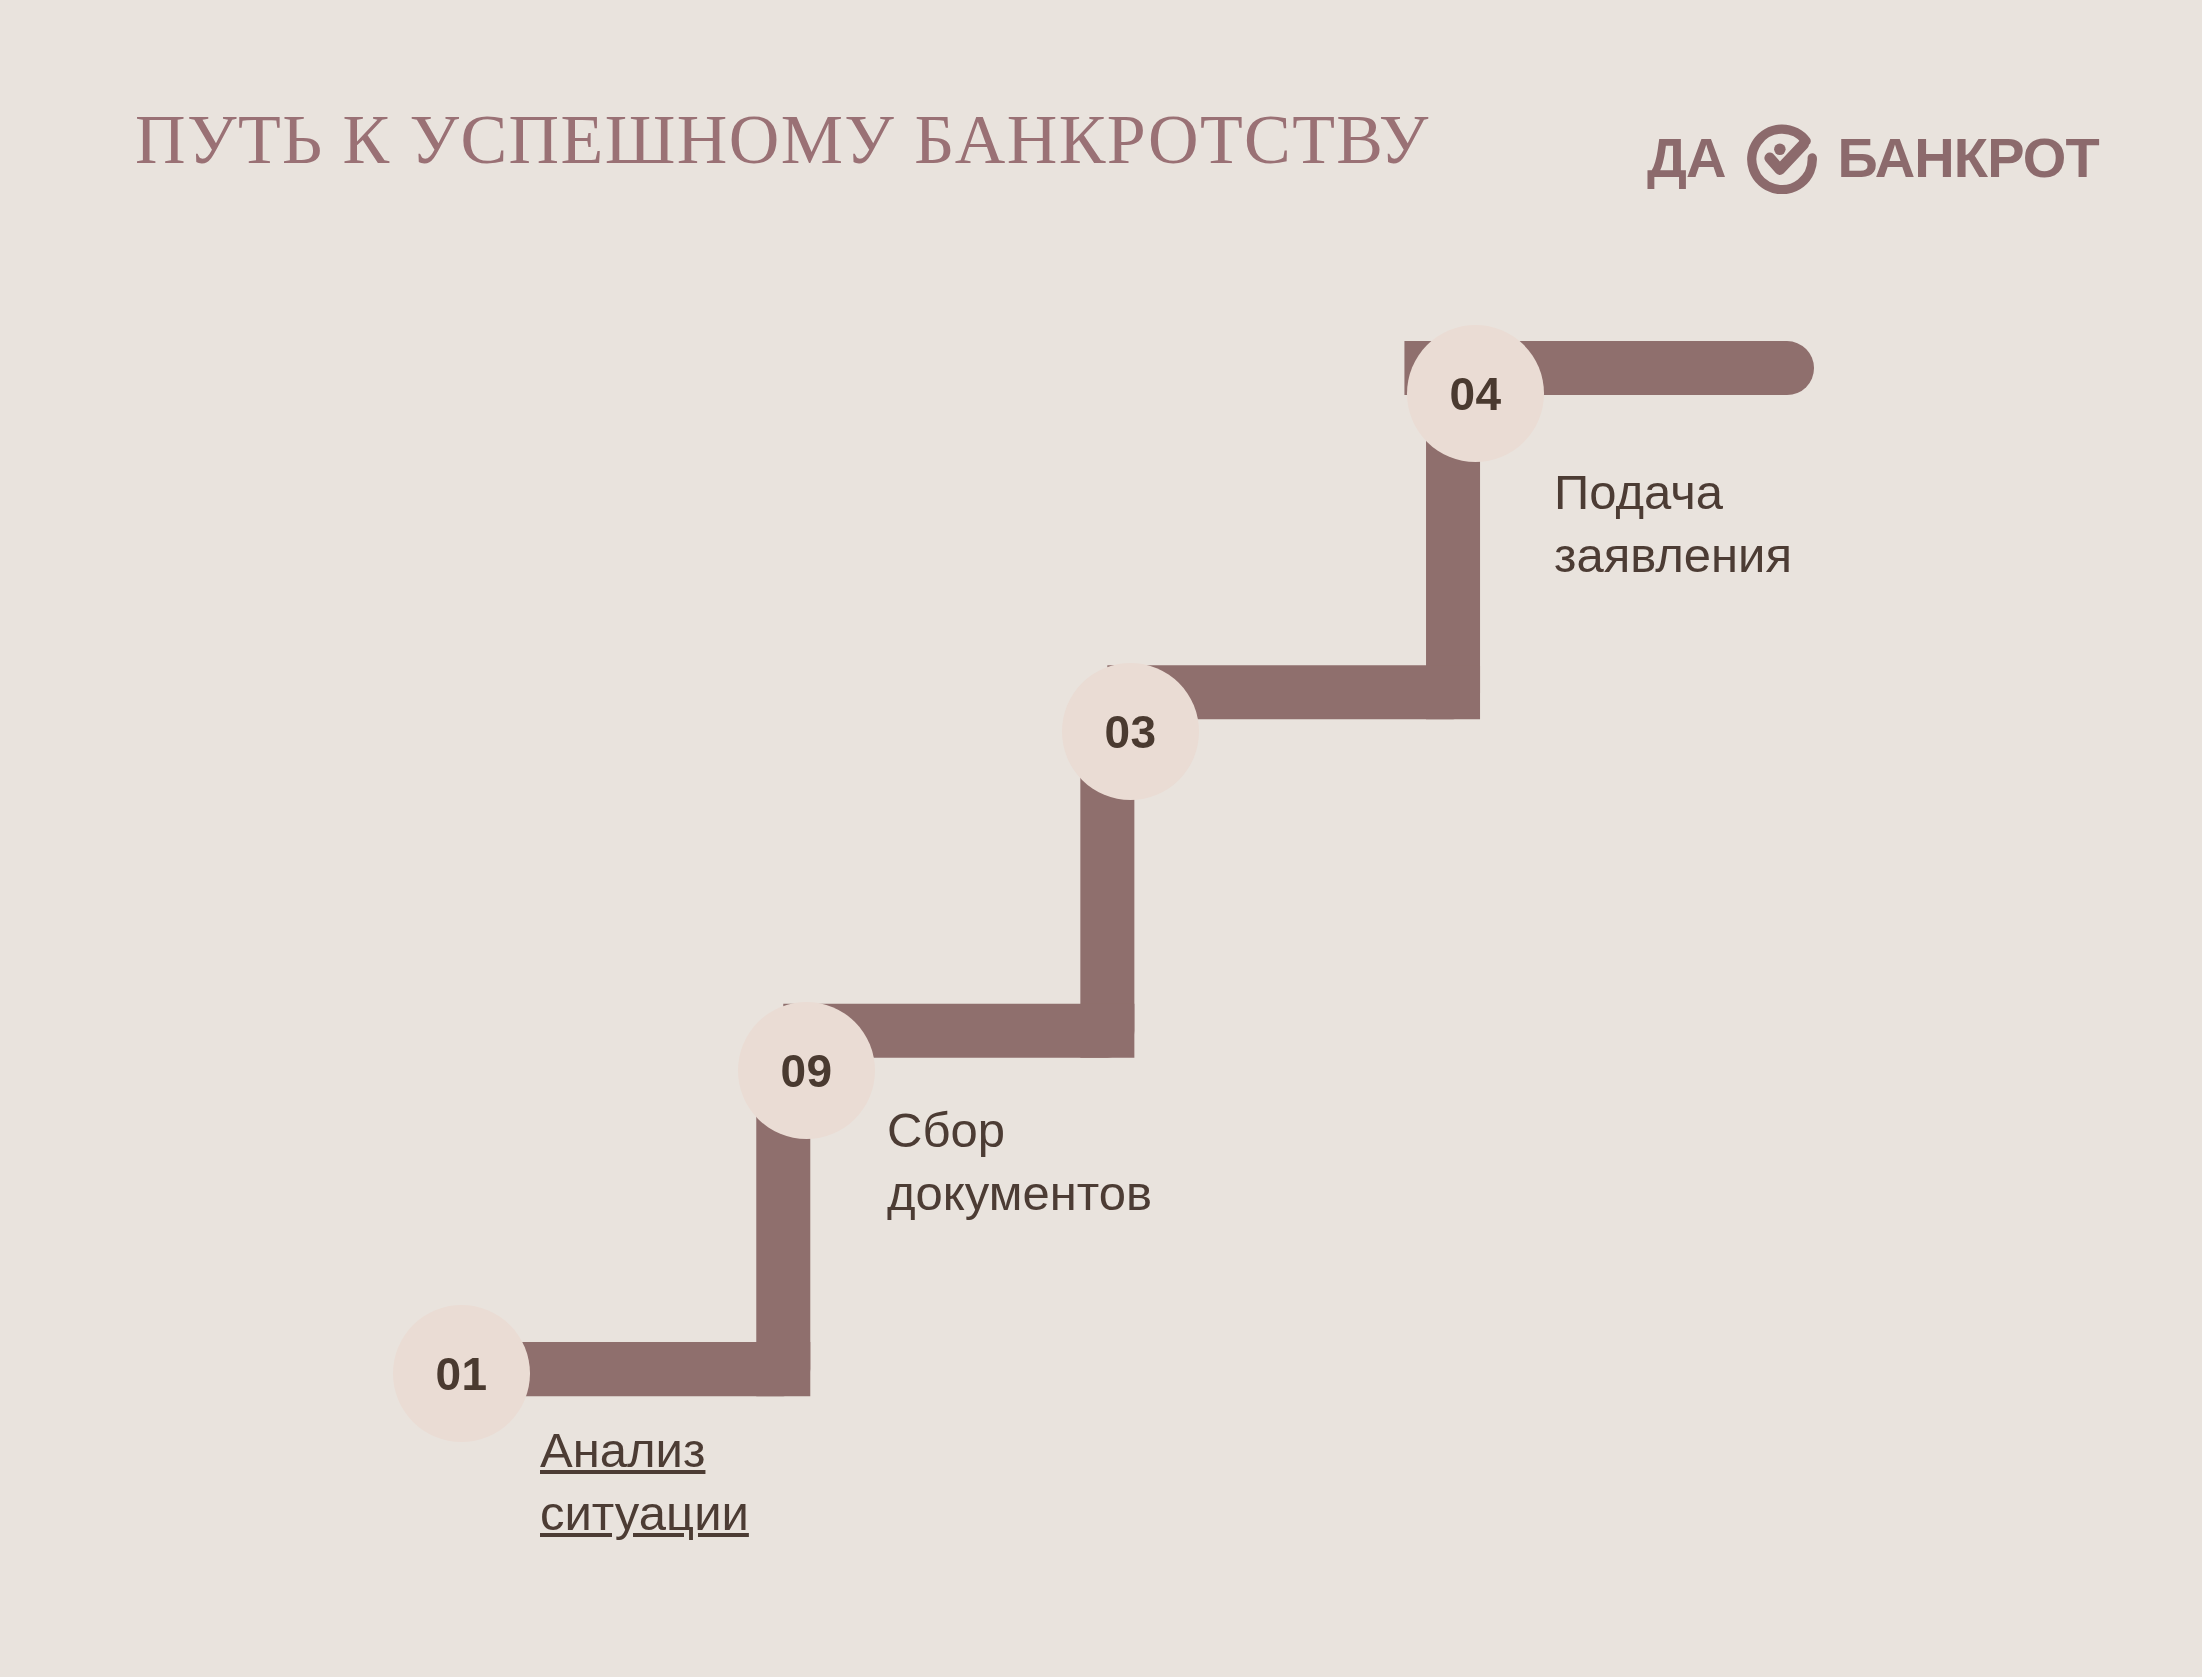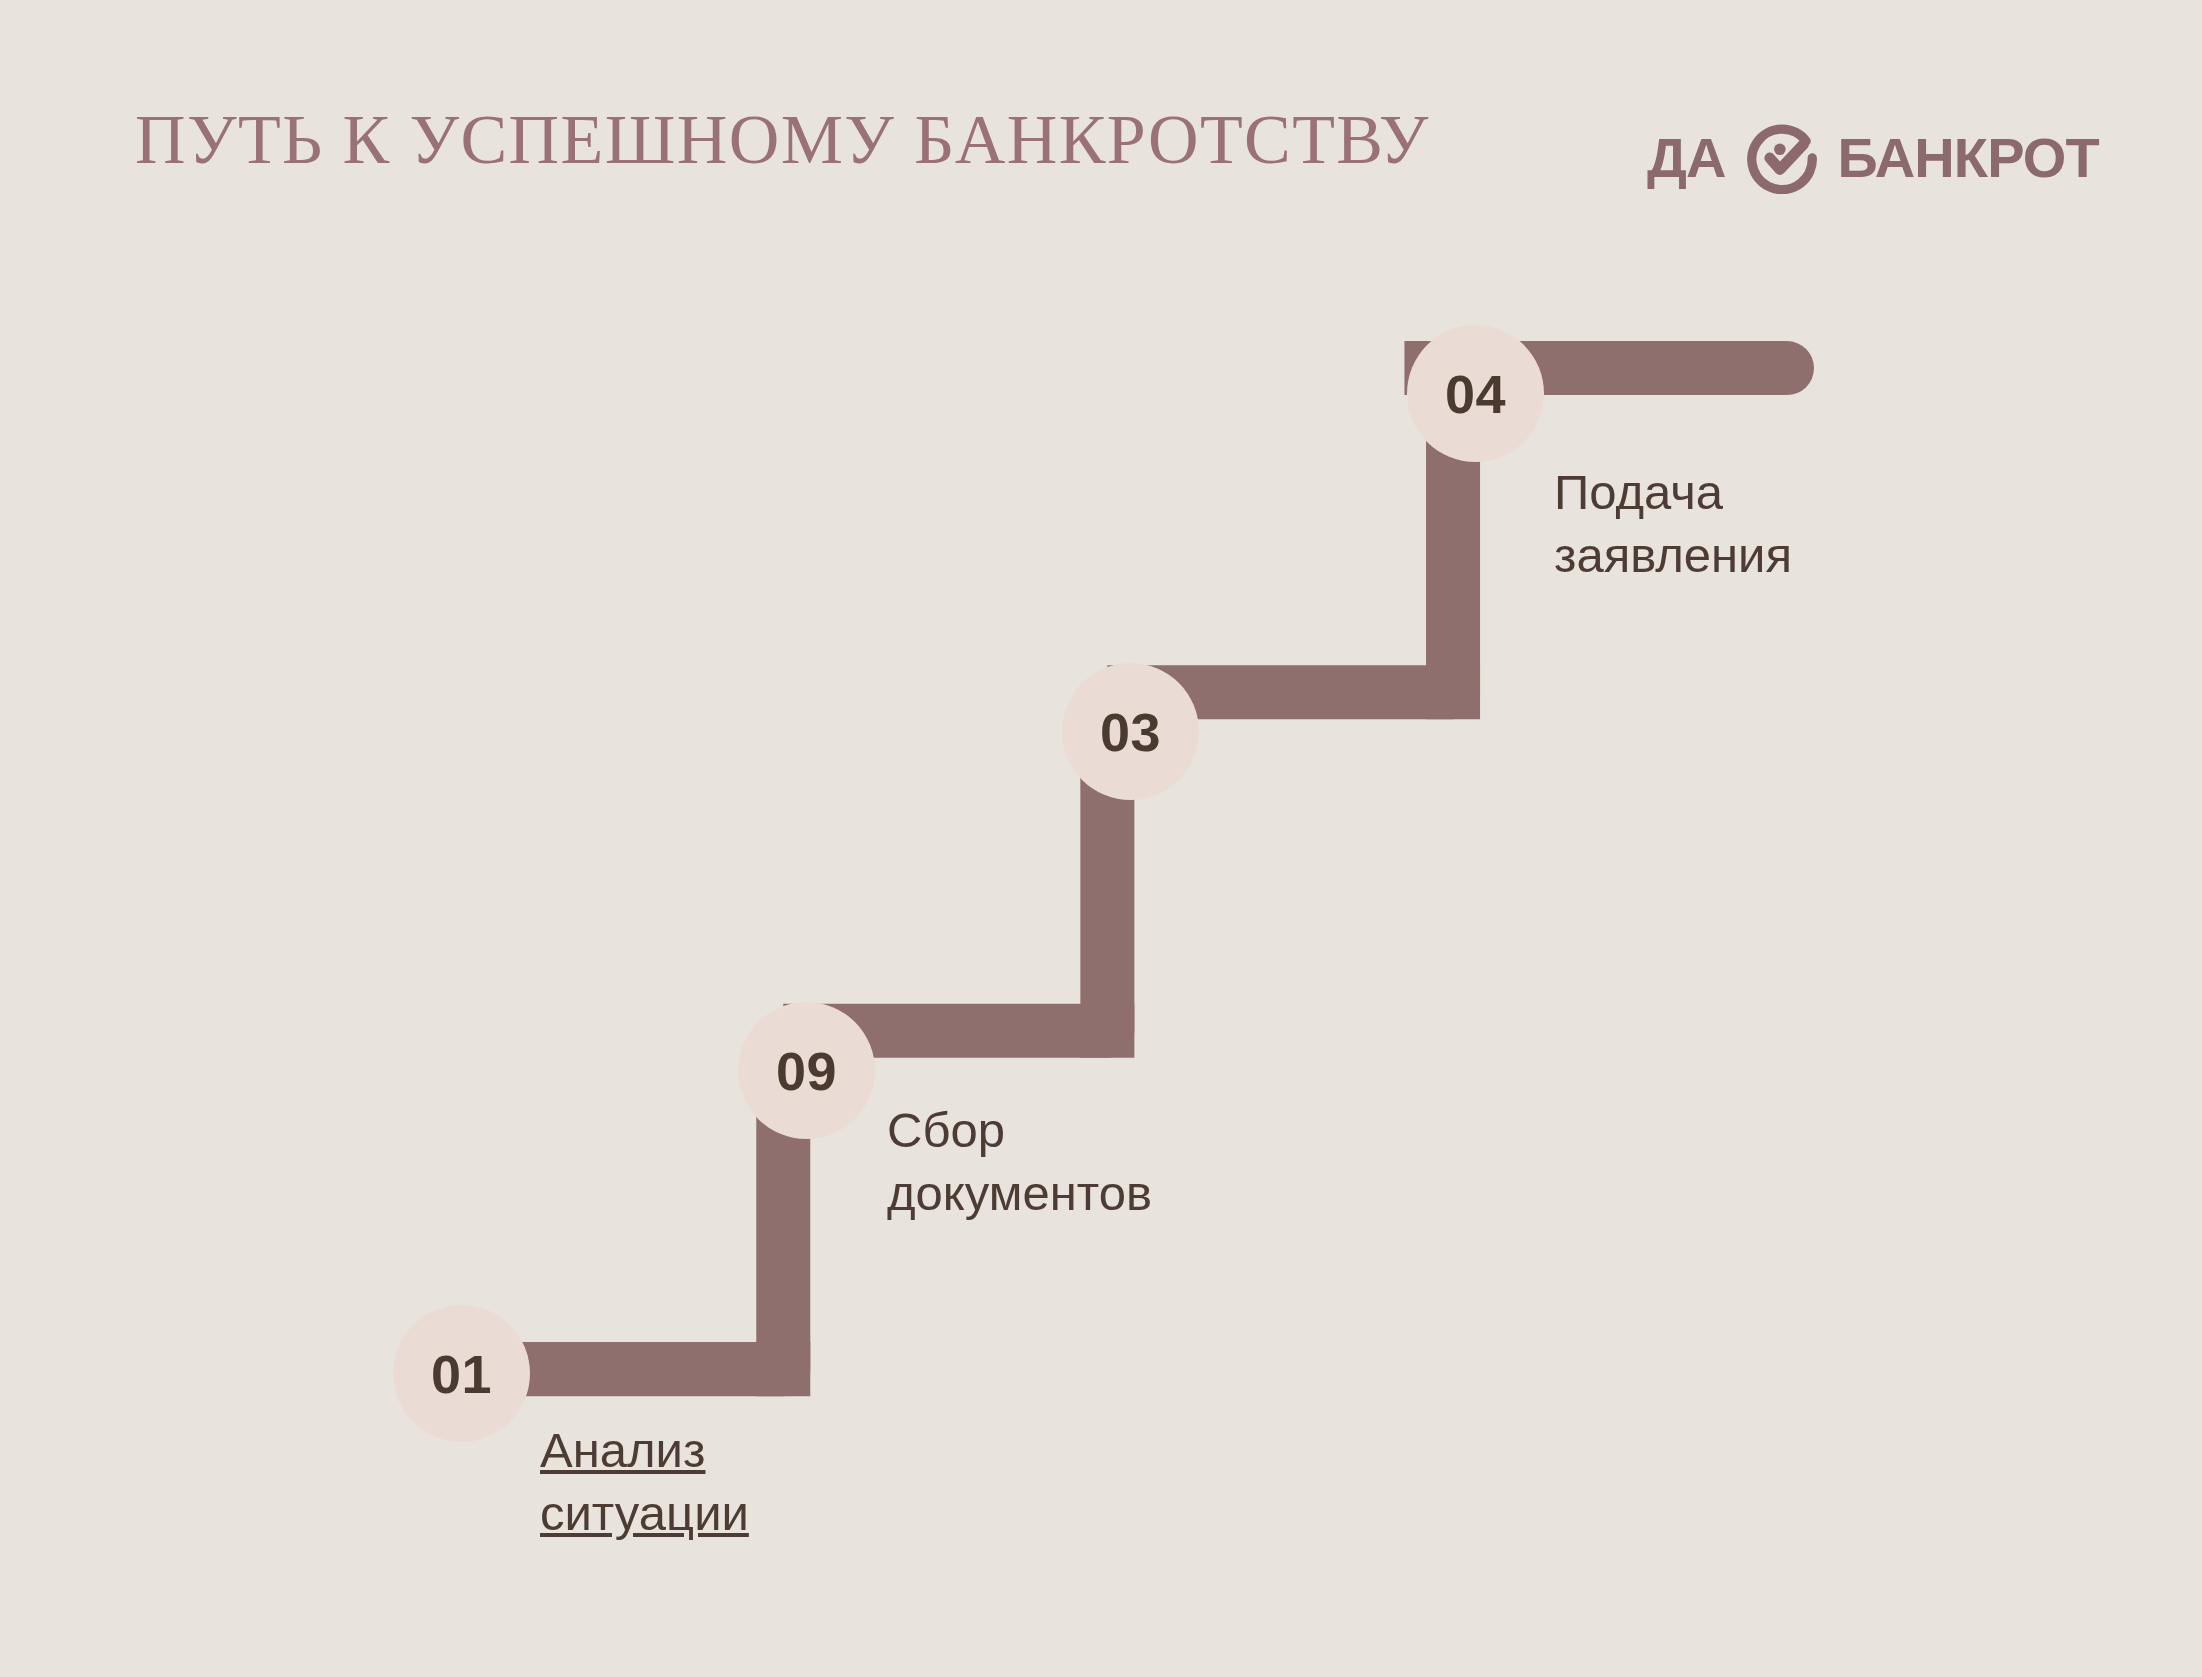--- a/index.html
+++ b/index.html
@@ -81,21 +81,21 @@
     height: 137px;
     border-radius: 50%;
     background: #EADCD4;
     display: flex;
     align-items: center;
     justify-content: center;
   }
   .step-num {
     font-family: "Liberation Sans", sans-serif;
     font-weight: bold;
-    font-size: 54px;
+    font-size: 46px;
     color: #4A3A30;
     letter-spacing: 0.5px;
     line-height: 1;
   }
 
   .step-label {
     position: absolute;
     font-family: "Liberation Sans", sans-serif;
     font-size: 49px;
     line-height: 1.28;

